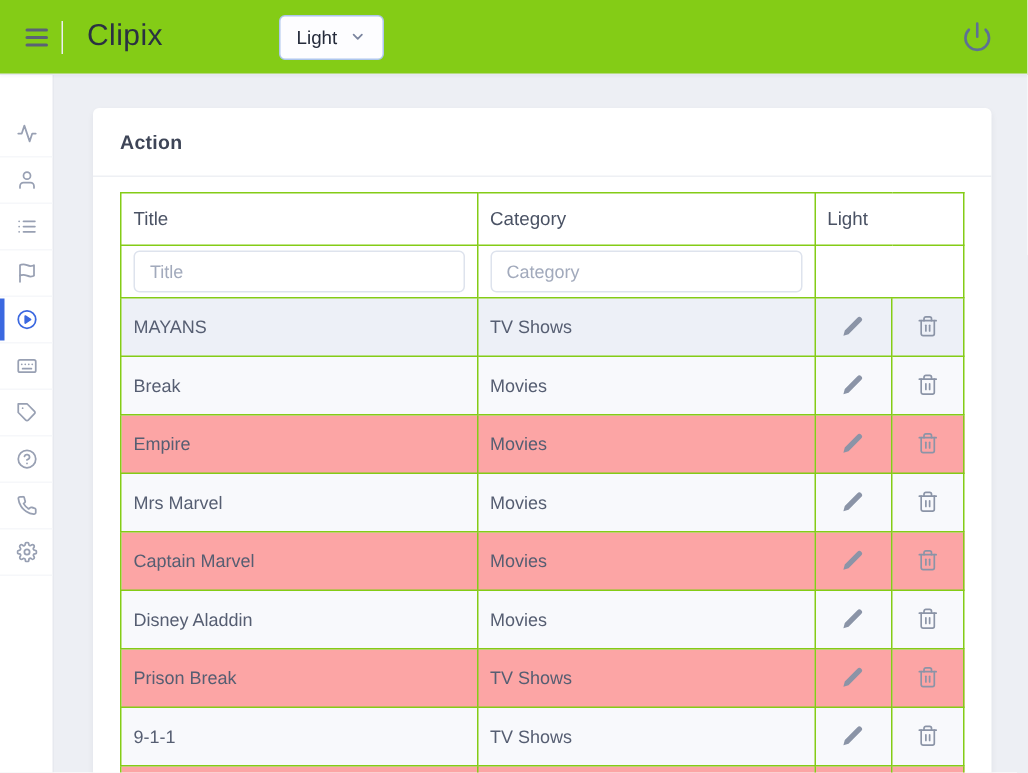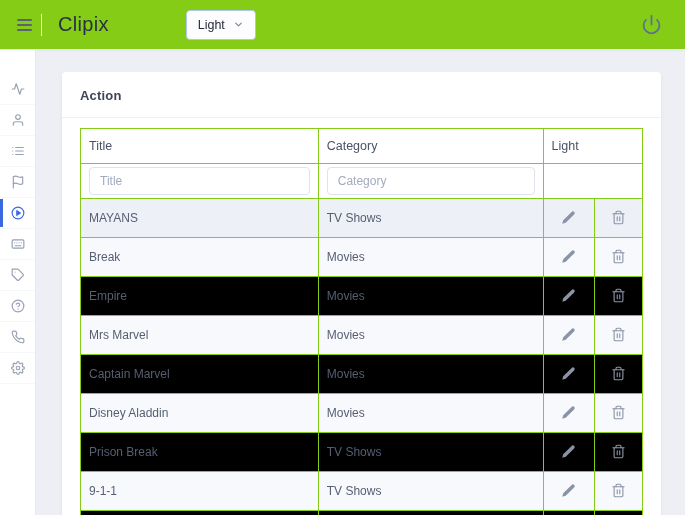--- a/index.html
+++ b/index.html
@@ -72,21 +72,21 @@
     text-align:left; font-size:12.5px; font-weight:500; color:#4a5264;
     padding:10px 8px; background:#ffffff;
   }
   .media .filter-row td { padding:3px 8px; height:34px; background:#ffffff; }
   .filter-input {
     width:100%; height:28px; border:1px solid #dee3ed; border-radius:4px;
     padding:0 10px; font-size:12px; color:#575f73; outline:none;
     font-family:"Liberation Sans", sans-serif; background:#ffffff;
   }
   .filter-input::placeholder { color:#a2aabc; }
-  .media tbody td { font-size:12px; color:#565e72; padding:9px 8px; height:33px; background:#000000; }
+  .media tbody td { font-size:12px; color:#565e72; padding:9px 8px; height:33px; background:#fca5a5; }
   .media tbody tr.striped td { background:#f8f9fc; }
   .media tbody tr.highlight td { background:#edf0f7; }
   .c-edit, .c-del { text-align:center; }
   .act-btn { border:none; background:transparent; cursor:pointer; padding:2px 4px; display:inline-flex; color:#8b94a7; }
 
   svg { display:block; }
 </style>
 </head>
 <body>
 

